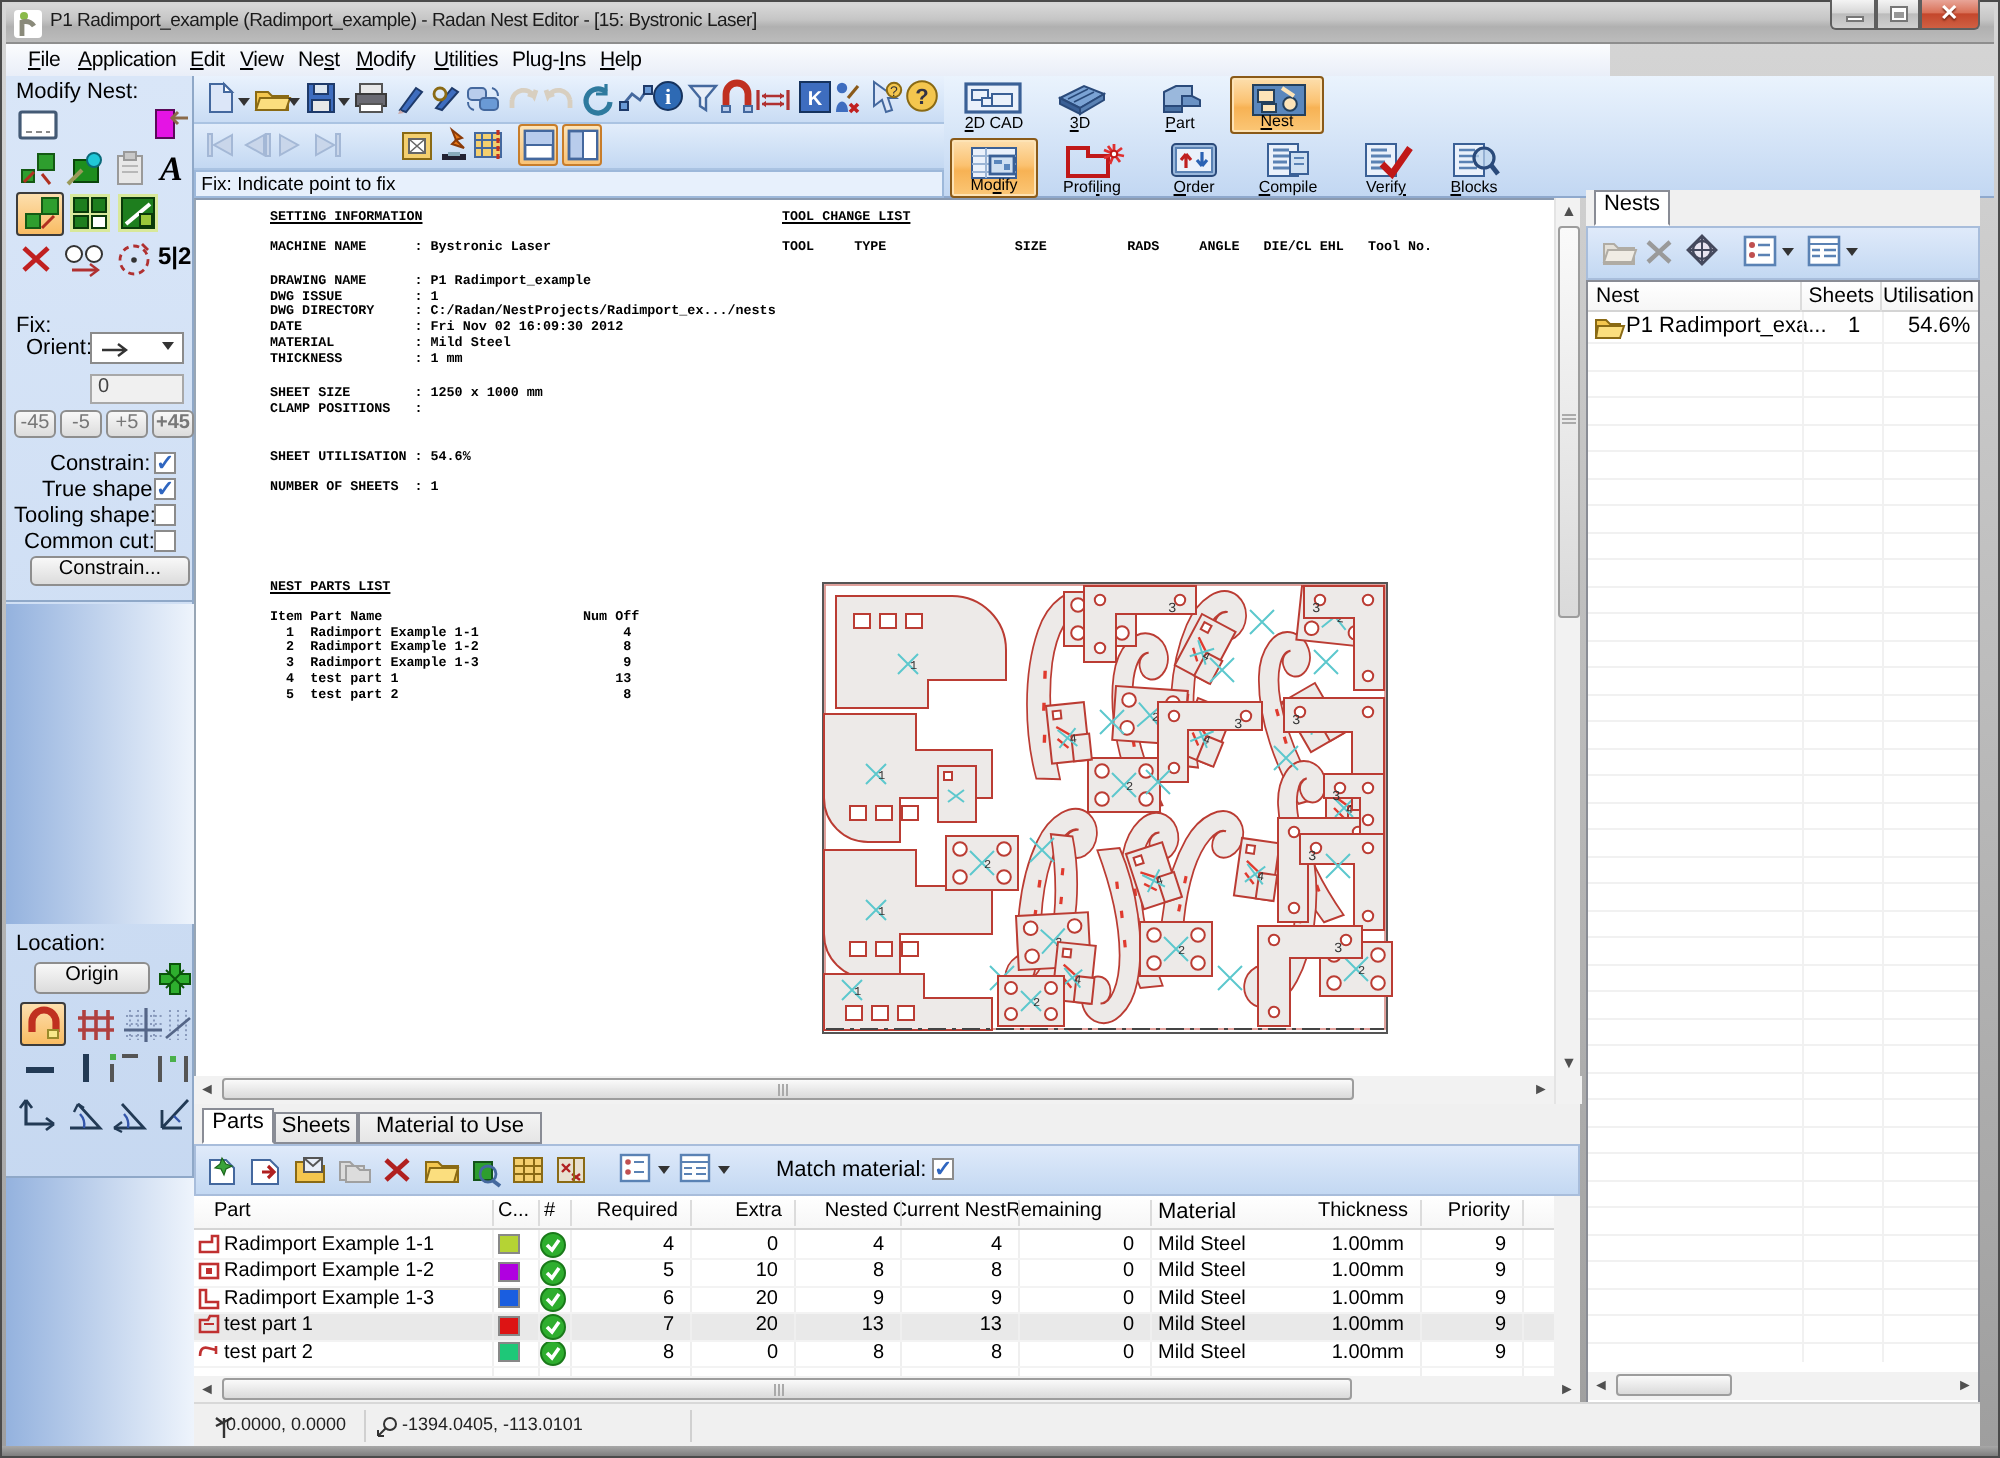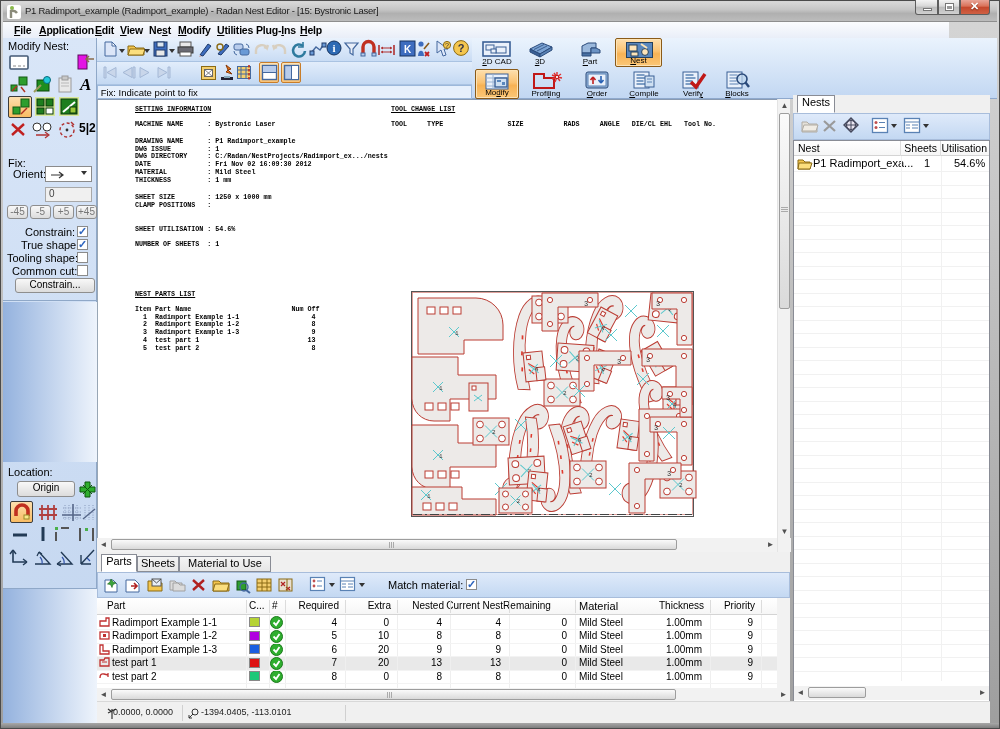--- a/index.html
+++ b/index.html
@@ -17,21 +17,21 @@
 #titlebar { left:3px; top:2px; width:994px; height:20px; background:linear-gradient(#d8d8d8,#c6c6c6 40%,#b0b0b0 60%,#bcbcbc); border-bottom:1px solid #8e8e8e; }
 #appicon { left:7px; top:5px; width:14px; height:14px; background:#fff; border-radius:2px; }
 #titletext { left:25px; top:5px; white-space:nowrap; font-size:9.5px; letter-spacing:-0.25px; color:#1a1a1a; }
 .capbtn { top:0px; height:15px; border:1px solid #5e5e5e; border-top:none; background:linear-gradient(#f4f4f4,#d7d7d7 45%,#bcbcbc 50%,#d0d0d0); }
 #btnmin { left:915px; width:23px; border-radius:0 0 0 3px; }
 #btnmax { left:938px; width:22px; }
 #btncls { left:960px; width:30px; border-radius:0 0 3px 0; background:linear-gradient(#e8a598,#d97158 45%,#c4472c 50%,#cf6043); }
 .capglyph { position:absolute; }
 
 
-#menubar { left:3px; top:22px; width:946px; height:16px; background:linear-gradient(#fbfcfe,#e9eef8); font-size:10.5px; letter-spacing:-0.2px; color:#000;font-weight:bold; }
+#menubar { left:3px; top:22px; width:802px; height:16px; background:linear-gradient(#fbfcfe,#e9eef8); font-size:10.5px; letter-spacing:-0.2px; color:#000; }
 #menubar span.mi { position:absolute; top:2px; }
 
 
 #tbzone { left:97px; top:38px; width:900px; height:61px; background:linear-gradient(#eaf3fd,#c2d7f2); border-bottom:1px solid #8fa9cd; }
 #toolbar1 { left:97px; top:38px; width:375px; height:24px; background:linear-gradient(#e9f2fd,#c9dcf4); border-bottom:1px solid #aac3e2; }
 #toolbar2 { left:97px; top:62px; width:375px; height:23px; background:linear-gradient(#e2edfb,#c3d8f2); border-bottom:1px solid #aac3e2; }
 #promptbar { left:97px; top:85px; width:375px; height:14px; background:#e7f0fc; border:1px solid #9db8da; font-size:9.5px; color:#000; padding-top:1px; }
 #bigrow { left:472px; top:38px; width:525px; height:61px; }
 .bigbtn { position:absolute; text-align:center; font-size:8px; color:#000; }
 .bigbtn.hl { background:linear-gradient(#fddfae,#fbc271 45%,#f7b254 55%,#fbc777); border:1px solid #8a5a18; border-radius:2px; box-shadow:inset 0 0 0 1px #fde3b5; }
@@ -187,21 +187,21 @@
     <div class="lbl" style="left:10px;top:130px;">Orient:</div>
     <div class="abs" style="left:42px;top:128px;width:47px;height:16px;background:#fff;border:1px solid #8b8b8b;"></div>
     <svg style="left:47px;top:133px;" width="16" height="8">
         <path d="M1,4 L12,4 M9,1 L13,4 L9,7" stroke="#333" stroke-width="1.2" fill="none"></path>
       </svg>
     <div class="abs" style="left:78px;top:133px;width:0;height:0;border-left:3.5px solid transparent;border-right:3.5px solid transparent;border-top:4px solid #333;"></div>
     <div class="abs" style="left:42px;top:149px;width:47px;height:15px;background:#f0f0f0;border:1px solid #a8a8a8;font-size:10px;padding-left:3px;color:#444;">0</div>
     <div class="pbtn" style="left:4px;top:167px;width:21px;height:14px;color:#777;">-45</div>
     <div class="pbtn" style="left:27px;top:167px;width:21px;height:14px;color:#777;">-5</div>
     <div class="pbtn" style="left:50px;top:167px;width:21px;height:14px;color:#777;">+5</div>
-    <div class="pbtn" style="left:73px;top:167px;width:21px;height:14px;color:#777;">+45</div>
+    <div class="pbtn" style="left:73px;top:167px;width:21px;height:14px;color:#777;font-weight:bold;">+45</div>
     <div class="lbl" style="left:22px;top:188px;">Constrain:</div>
       <div class="chk on" style="left:74px;top:188px;"></div>
     <div class="lbl" style="left:18px;top:201px;">True shape:</div>
       <div class="chk on" style="left:74px;top:201px;"></div>
     <div class="lbl" style="left:4px;top:214px;">Tooling shape:</div>
       <div class="chk" style="left:74px;top:214px;"></div>
     <div class="lbl" style="left:9px;top:227px;">Common cut:</div>
       <div class="chk" style="left:74px;top:227px;"></div>
     <div class="pbtn" style="left:12px;top:240px;width:80px;height:15px;">Constrain...</div>
     <div class="abs" style="left:0;top:262px;width:94px;height:1px;background:#8fa8c8;"></div>

